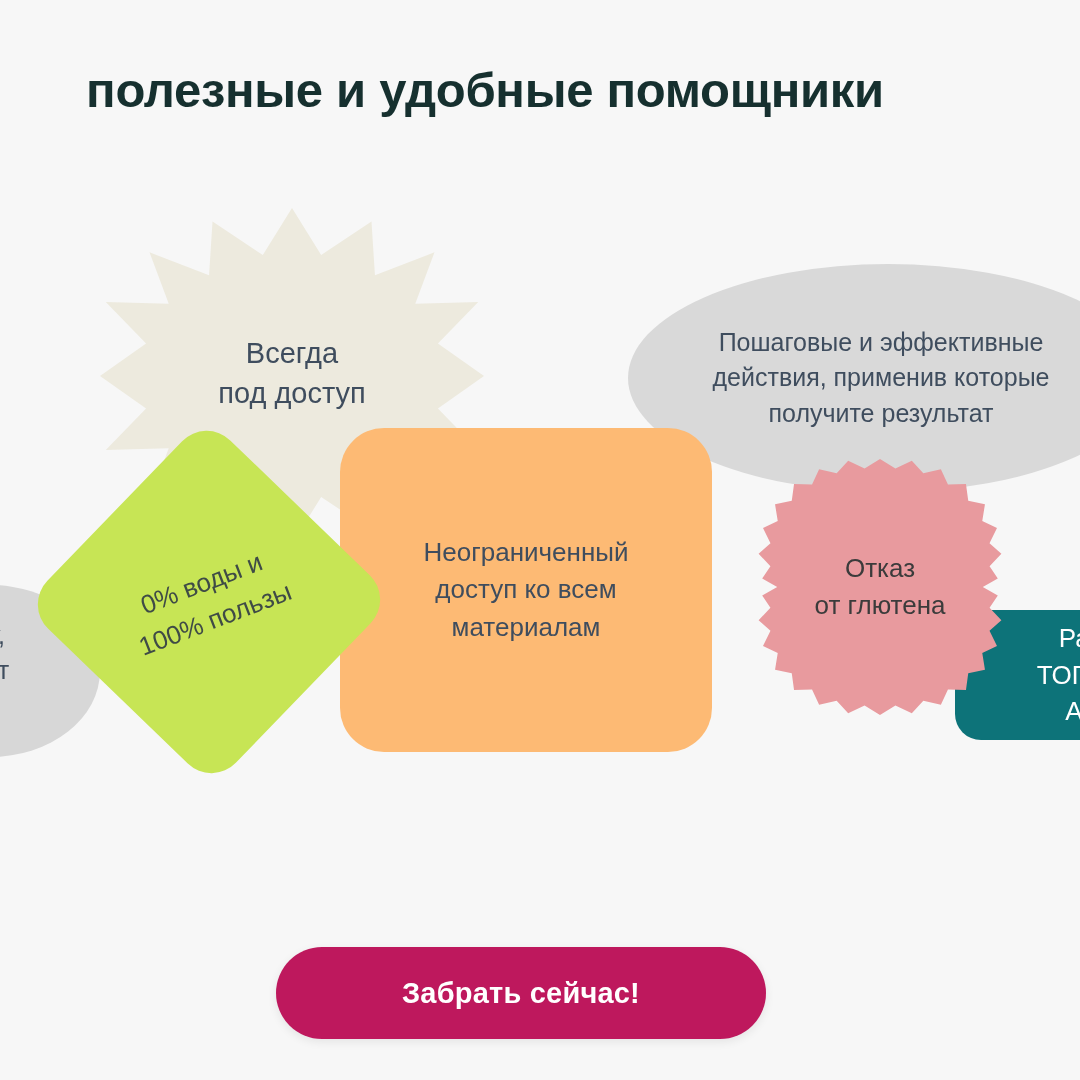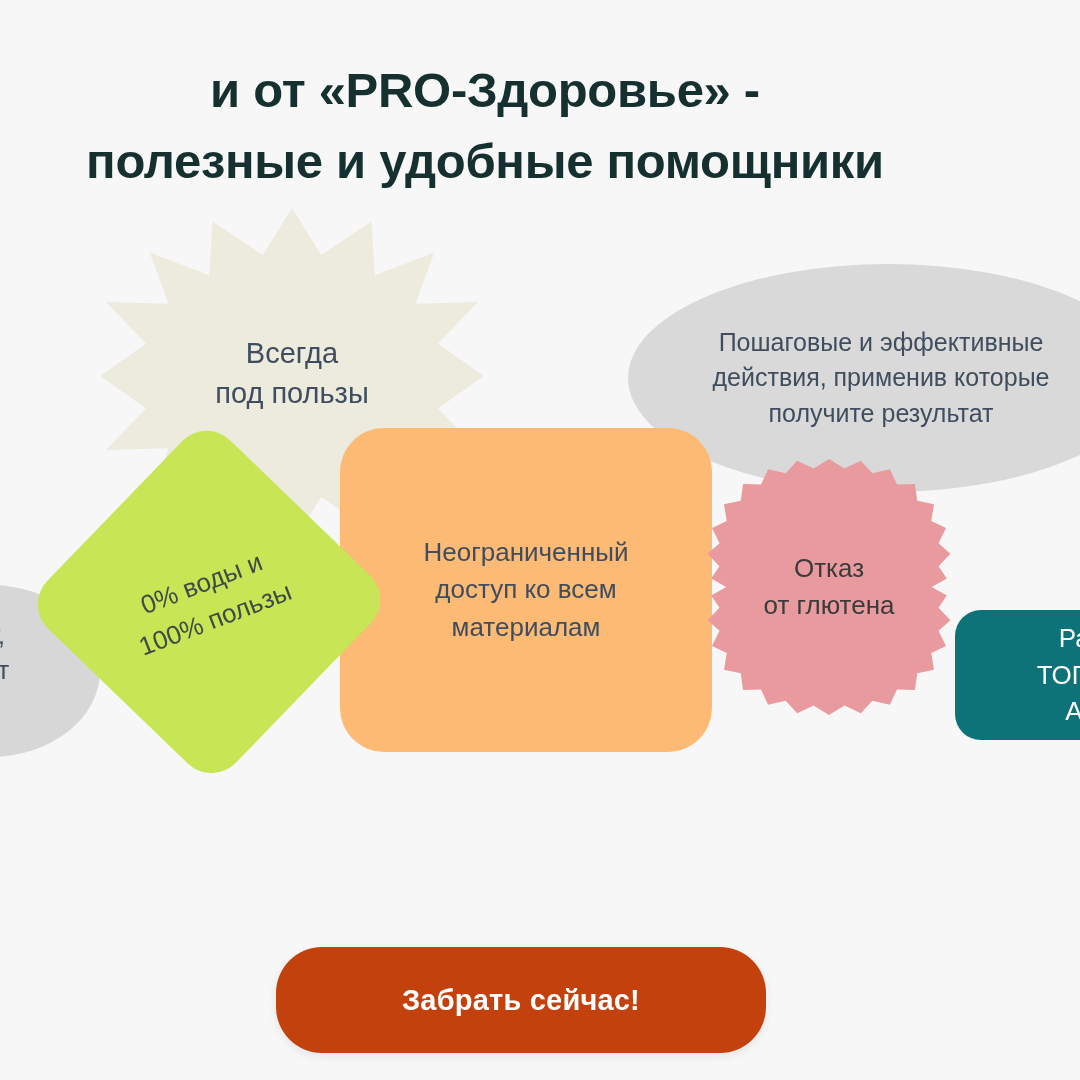--- a/index.html
+++ b/index.html
@@ -92,21 +92,21 @@
   
   #card-access{
     left:340px;top:428px;width:372px;height:324px;
     background:#fdba74;border-radius:44px;
     z-index:3;
   }
   #card-access .txt{font-size:26px;line-height:1.44;}
 
   
   #cog-gluten{
-    left:701px;top:459px;width:256px;height:256px;
+    left:752px;top:459px;width:256px;height:256px;
     z-index:4;
   }
   #cog-gluten .cog-bg{
     position:absolute;inset:0;background:#e89a9e;
     clip-path:polygon(
       50.00% 0.00%, 56.02% 3.71%, 62.43% 0.68%, 66.93% 5.61%,
       73.78% 3.98%, 76.55% 9.93%, 83.58% 9.79%, 84.47% 16.32%,
       91.00% 17.70%, 89.95% 24.21%, 95.70% 27.00%, 92.78% 32.95%,
       97.42% 37.02%, 92.80% 41.90%, 96.02% 46.70%, 90.15% 50.00%,
       96.02% 53.30%, 92.80% 58.10%, 97.42% 62.98%, 92.78% 67.05%,
@@ -129,56 +129,55 @@
     background:#0d7379;border-radius:26px;
     z-index:3;
   }
   #panel-authors .txt{
     color:#ffffff;font-size:26px;line-height:1.42;
     width:240px;margin-left:34px;
   }
 
   
   #cta{
-    position:absolute;left:276px;top:947px;width:490px;height:106px;
-    background:#c2410c;border-radius:46px;border:0;
+    position:absolute;left:276px;top:947px;width:490px;height:92px;
+    background:#be185d;border-radius:46px;border:0;
     color:#ffffff;font-size:29px;font-weight:700;
     font-family:"Liberation Sans", sans-serif;
     letter-spacing:0.2px;
     cursor:pointer;
     box-shadow:0 3px 10px rgba(0,0,0,0.08);
     z-index:6;
   }
 </style>
 </head>
 <body>
 
 <div id="stage">
 
   <h1 class="headline">
-    <span>и от «PRO-Здоровье» -</span>
     <span class="l2">полезные и удобные помощники</span>
   </h1>
 
   <div class="sh" id="ellipse-steps">
     <div class="txt">Пошаговые и эффективные
 действия, применив которые
 получите результат</div>
   </div>
 
   <div class="sh" id="ellipse-left">
     <div class="txt">ву,
 нет
 ь</div>
   </div>
 
   <div class="sh" id="burst-always">
     <div class="star-bg"></div>
     <div class="txt">Всегда
-под пользы</div>
+под доступ</div>
   </div>
 
   <div class="sh" id="card-access">
     <div class="txt">Неограниченный
 доступ ко всем
 материалам</div>
   </div>
 
   <div class="sh" id="diamond-water">
     <div class="dia-bg"></div>

